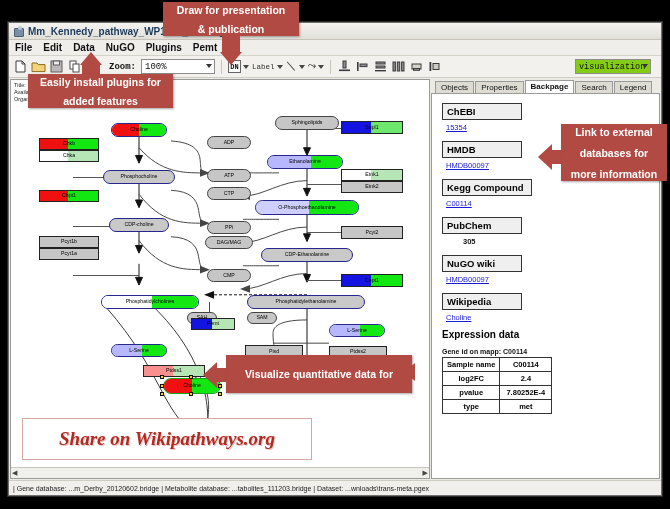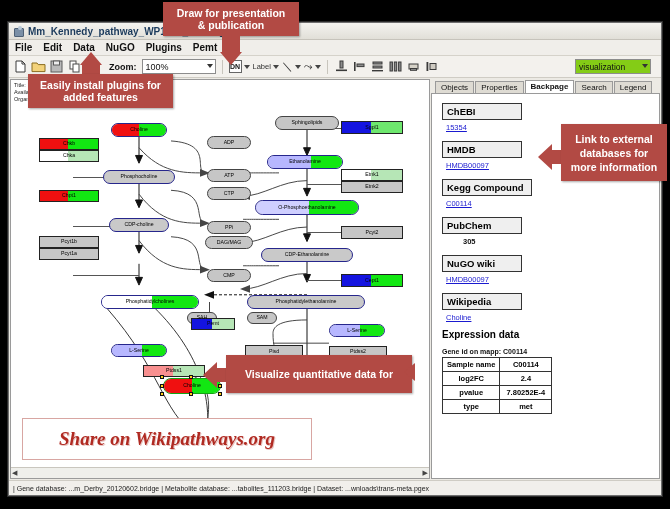--- a/index.html
+++ b/index.html
@@ -39,21 +39,21 @@
   .menubar{
     height:16px; background:#f0eeea; border-bottom:1px solid #d5d2ca;
     display:flex; align-items:center; padding-left:5px; gap:9px;
     font-size:10px; color:#111; font-weight:bold;
   }
   .menubar span{ cursor:default; padding:0 1px; }
 
   
   .toolbar{
     height:22px; background:#f3f1ed; border-bottom:1px solid #cfccc4;
-    display:flex; align-items:center; padding:0 4px; gap:3px;
+    display:flex; align-items:center; padding:0 4px; gap:3px;font-family:Liberation Mono, monospace;
   }
   .tbtn{ width:15px;height:15px; position:relative; flex:0 0 auto; }
   .sep{ width:1px;height:14px;background:#c8c5bd; margin:0 3px; flex:0 0 auto;}
   .zoomlabel{ font-size:9px;font-weight:bold;color:#111;margin:0 2px 0 6px;}
   .zoombox{
     width:74px;height:15px;background:#fff;border:1px solid #8c8c8c;
     font-size:9px;color:#111;display:flex;align-items:center;
     padding-left:3px; position:relative;
   }
   .zoombox .caret{
@@ -168,20 +168,21 @@
     font-size:7px;color:#1a1a1a;
   }
 
   
   .callout{
     position:absolute; background:#b24a44; color:#fff;
     font-weight:bold; text-align:center; line-height:12px;
     font-size:10.5px; z-index:50; display:flex;align-items:center;
     justify-content:center; padding:3px 6px;
     box-shadow:1px 1px 2px rgba(0,0,0,.35);
+    gap:7px;
   }
   .arrow-down{
     position:absolute; z-index:50;
     width:0;height:0;border-left:11px solid transparent;
     border-right:11px solid transparent;border-top:13px solid #b24a44;
   }
   .arrow-down-stem{ position:absolute; z-index:50; background:#b24a44; }
   .arrow-up{
     position:absolute; z-index:50;
     width:0;height:0;border-left:11px solid transparent;

